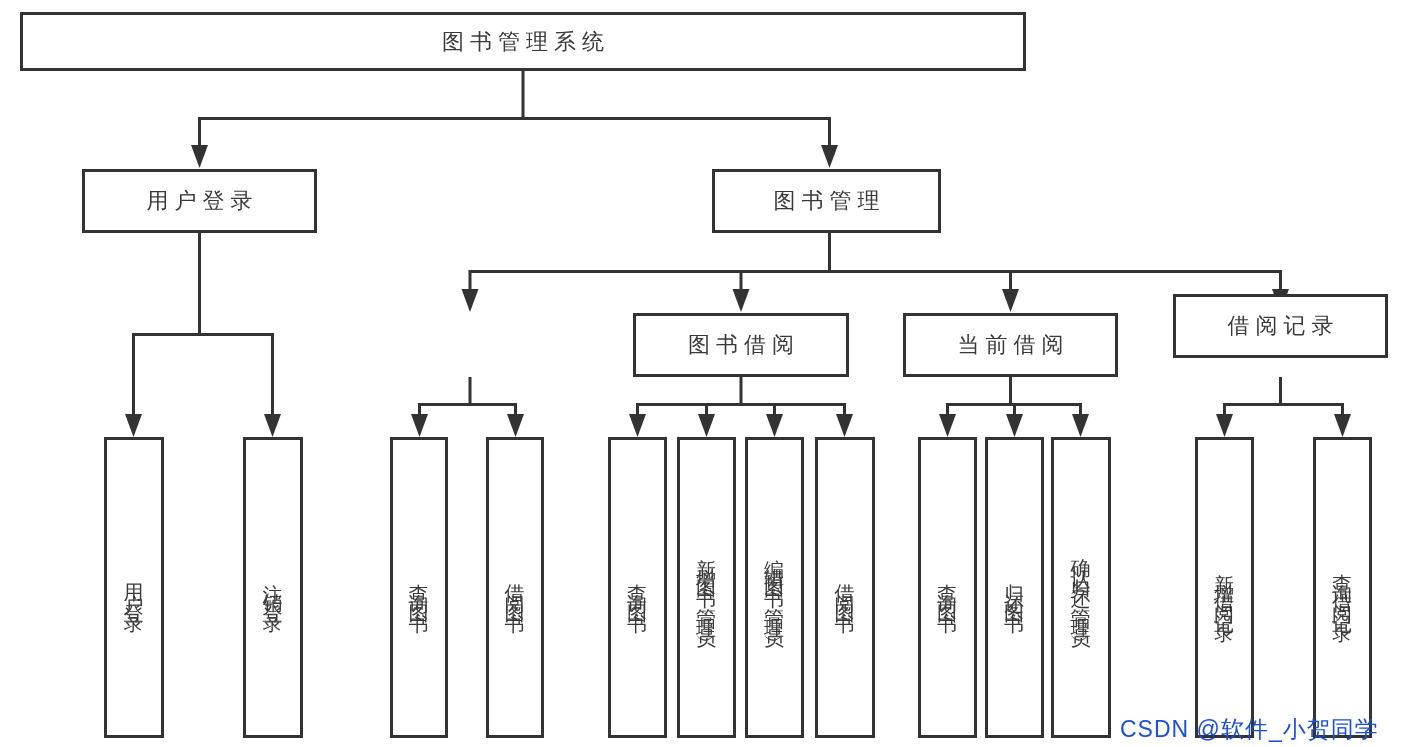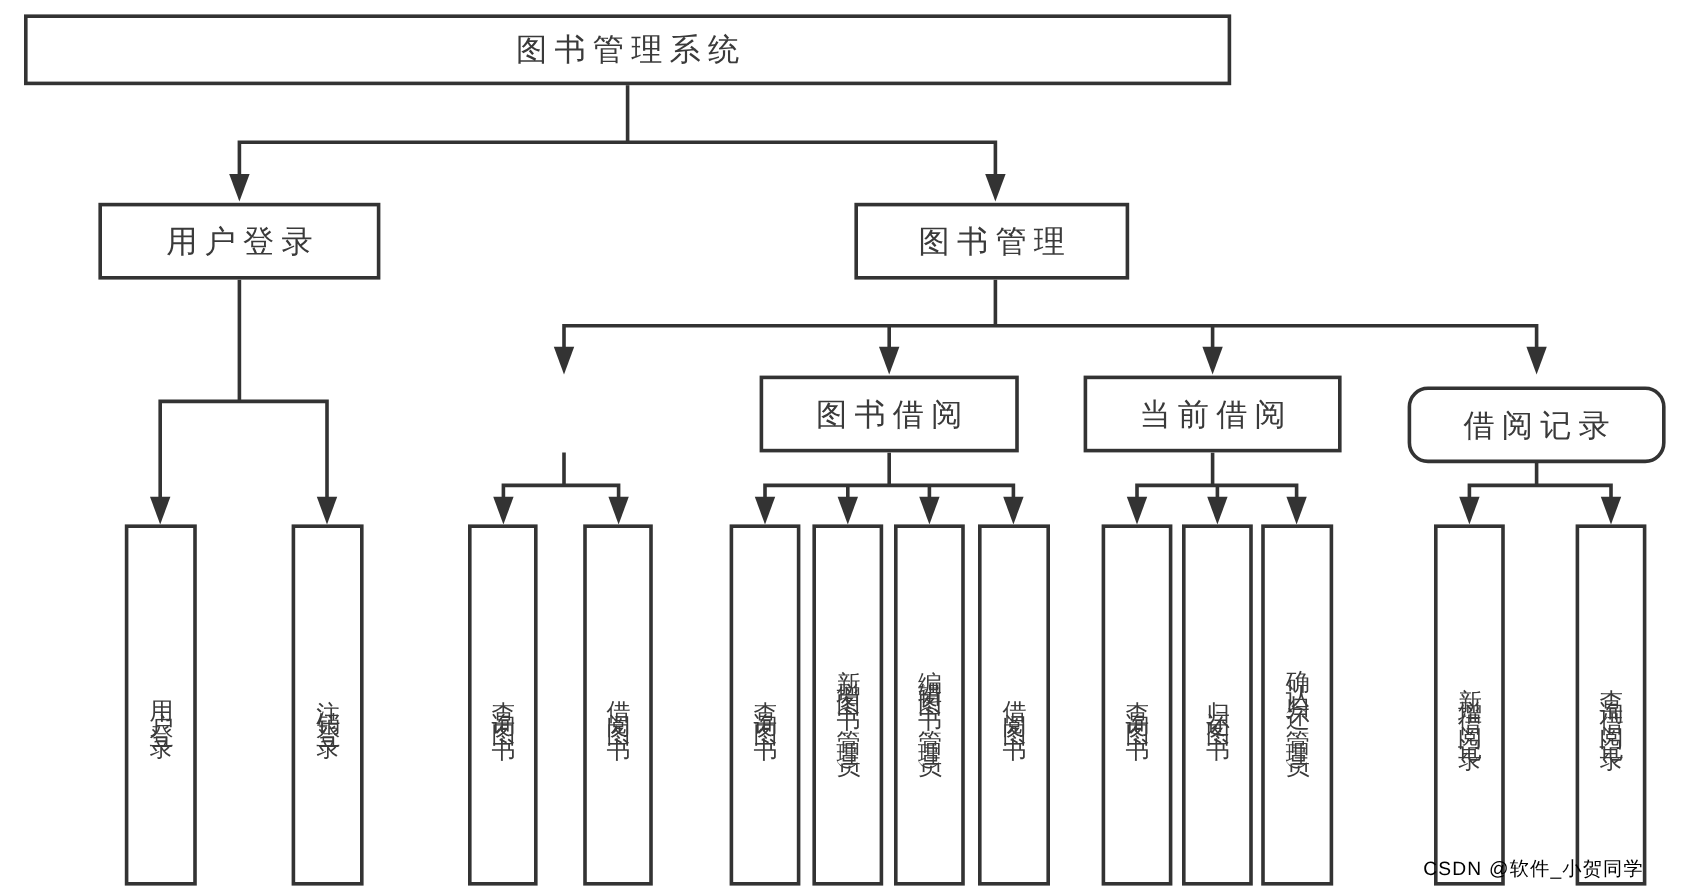--- a/index.html
+++ b/index.html
@@ -21,58 +21,58 @@
     position: absolute;
     box-sizing: border-box;
     border: 3px solid #333333;
     background: #ffffff;
     color: #3a3a3a;
     display: flex;
     align-items: center;
     justify-content: center;
     z-index: 2;
   }
-  .hnode { font-size: 26px; letter-spacing: 6px; text-indent: 6px; white-space: nowrap; }
+  .hnode { font-size: 22px; letter-spacing: 6px; text-indent: 6px; white-space: nowrap; }
   .vnode span {
     writing-mode: vertical-rl;
     text-orientation: mixed;
     font-size: 20px;
     letter-spacing: 10px;
     line-height: 1;
     white-space: nowrap;
   }
   
   .n-root { left: 20px;   top: 12px;  width: 1006px; height: 59px; }
   .n-l2a  { left: 82px;   top: 169px; width: 235px;  height: 64px; }
   .n-l2b  { left: 712px;  top: 169px; width: 229px;  height: 64px; }
   .n-l3a  { left: 362px;  top: 313px; width: 216px;  height: 64px; }
   .n-l3b  { left: 633px;  top: 313px; width: 216px;  height: 64px; }
   .n-l3c  { left: 903px;  top: 313px; width: 215px;  height: 64px; }
-  .n-l3d  { left: 1173px; top: 322px; width: 215px;  height: 64px; border-radius: 17px; }
+  .n-l3d  { left: 1173px; top: 294px; width: 215px;  height: 64px; }
   .leaf   { top: 437px; height: 301px; }
   .n-a1 { left: 104px;  width: 60px; }
   .n-a2 { left: 243px;  width: 60px; }
   .n-b1 { left: 390px;  width: 58px; }
   .n-b2 { left: 486px;  width: 58px; }
   .n-c1 { left: 608px;  width: 59px; }
   .n-c2 { left: 677px;  width: 59px; }
   .n-c3 { left: 745px;  width: 59px; }
   .n-c4 { left: 815px;  width: 60px; }
   .n-d1 { left: 918px;  width: 59px; }
   .n-d2 { left: 985px;  width: 59px; }
   .n-d3 { left: 1051px; width: 60px; }
   .n-e1 { left: 1195px; width: 59px; }
   .n-e2 { left: 1313px; width: 59px; }
   .watermark {
     position: absolute;
-    left: 1186px;
+    left: 1120px;
     top: 714px;
     z-index: 3;
-    font-size: 16px;
-    color: #000000;
+    font-size: 23px;
+    color: #1d4ed8;
     letter-spacing: 1px;
     white-space: nowrap;
   }
 </style>
 </head>
 <body>
 
 <div class="canvas">
 
   <svg class="wires" viewBox="0 0 1405 747" xmlns="http://www.w3.org/2000/svg" fill="none" stroke="#333333" stroke-width="3">

